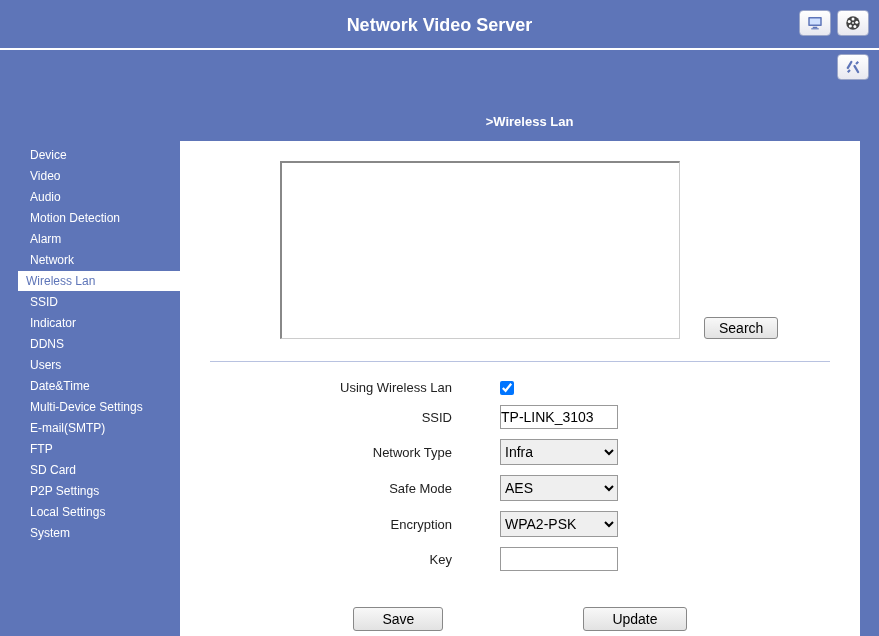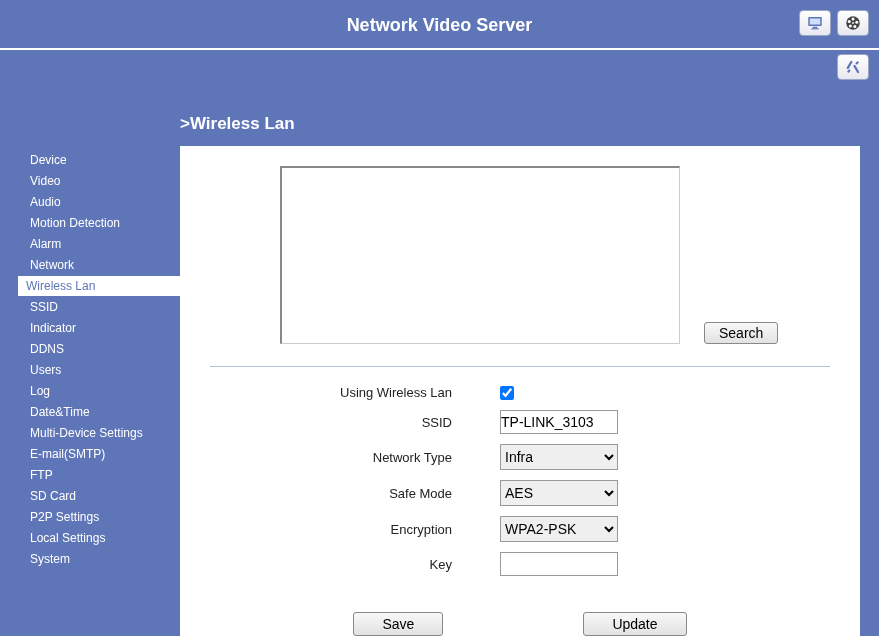--- a/index.html
+++ b/index.html
@@ -46,24 +46,25 @@
     height: 36px;
   }
   .subheader .icon-btn {
     position: absolute;
     right: 10px;
     top: 4px;
   }
   .page-title {
     color: #fff;
     font-weight: bold;
-    font-size: 17px;
+    font-size: 13px;
     margin-left: 180px;
     margin-top: 28px;
     margin-bottom: 12px;
+    text-align: center;
   }
   .main-area {
     display: flex;
   }
   .sidebar {
     width: 162px;
     padding-left: 22px;
     padding-top: 4px;
   }
   .sidebar-item {
@@ -199,21 +200,20 @@
       <div class="sidebar-item">Video</div>
       <div class="sidebar-item">Audio</div>
       <div class="sidebar-item">Motion Detection</div>
       <div class="sidebar-item">Alarm</div>
       <div class="sidebar-item">Network</div>
       <div class="sidebar-item active">Wireless Lan</div>
       <div class="sidebar-item">SSID</div>
       <div class="sidebar-item">Indicator</div>
       <div class="sidebar-item">DDNS</div>
       <div class="sidebar-item">Users</div>
-      <div class="sidebar-item">Log</div>
       <div class="sidebar-item">Date&amp;Time</div>
       <div class="sidebar-item">Multi-Device Settings</div>
       <div class="sidebar-item">E-mail(SMTP)</div>
       <div class="sidebar-item">FTP</div>
       <div class="sidebar-item">SD Card</div>
       <div class="sidebar-item">P2P Settings</div>
       <div class="sidebar-item">Local Settings</div>
       <div class="sidebar-item">System</div>
     </div>
 

